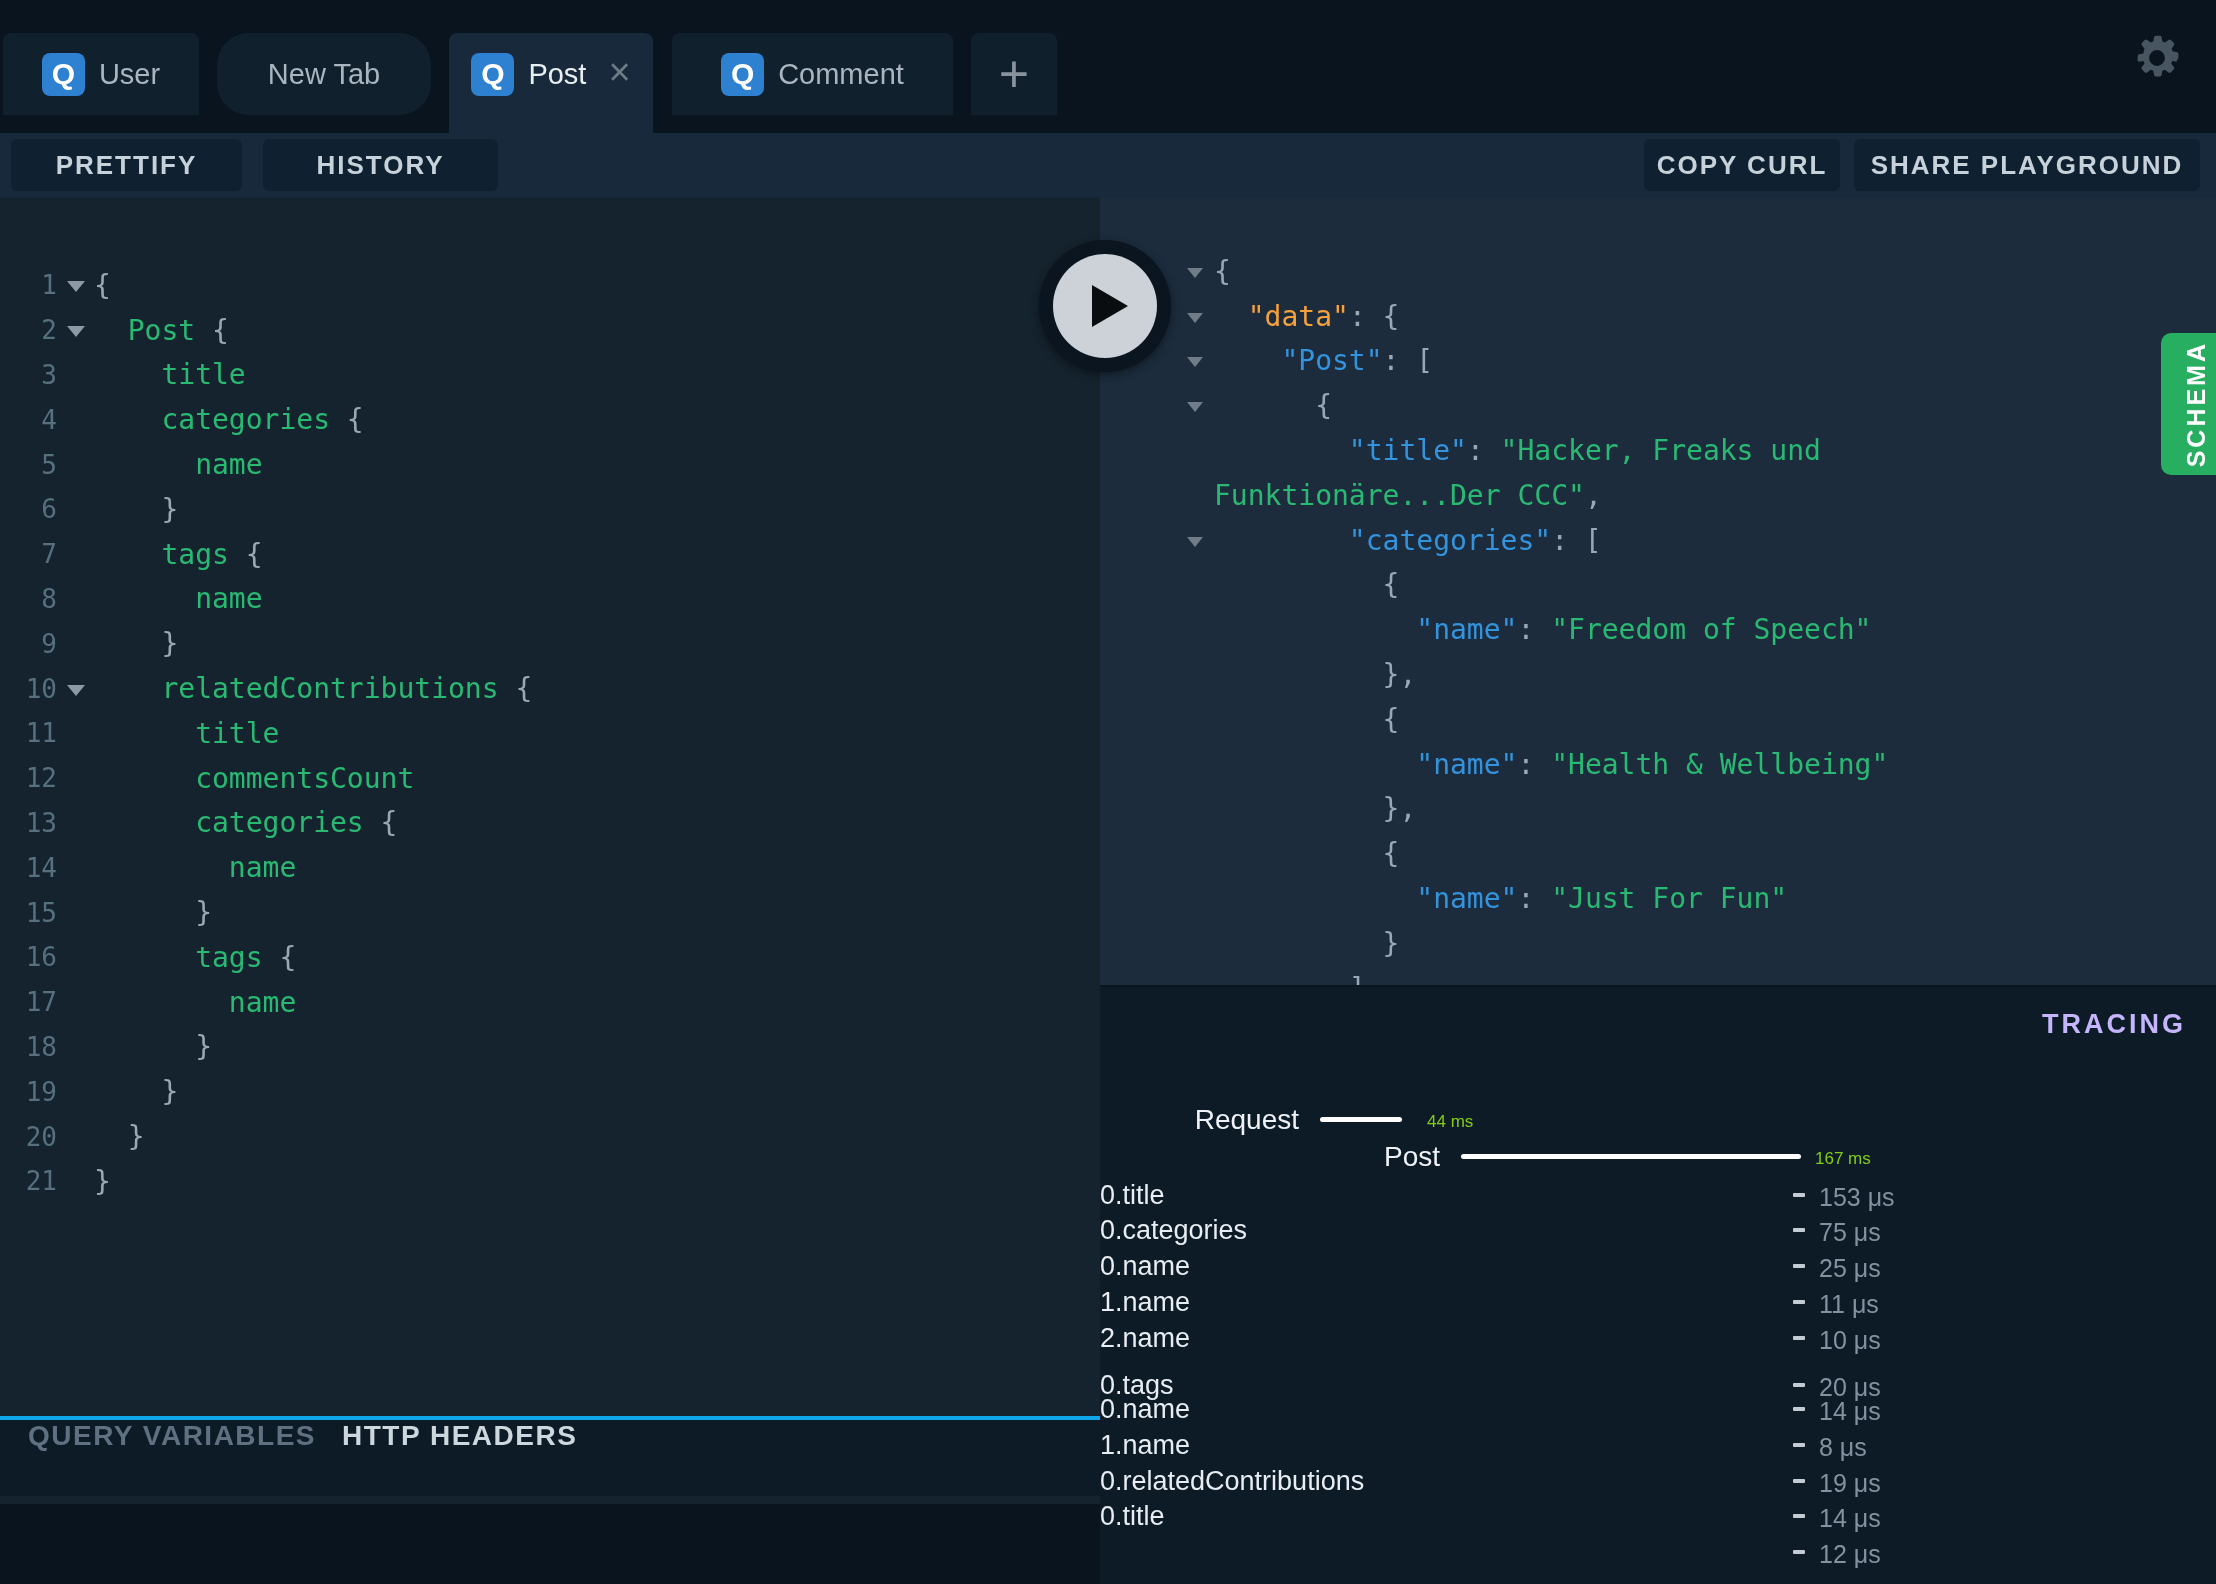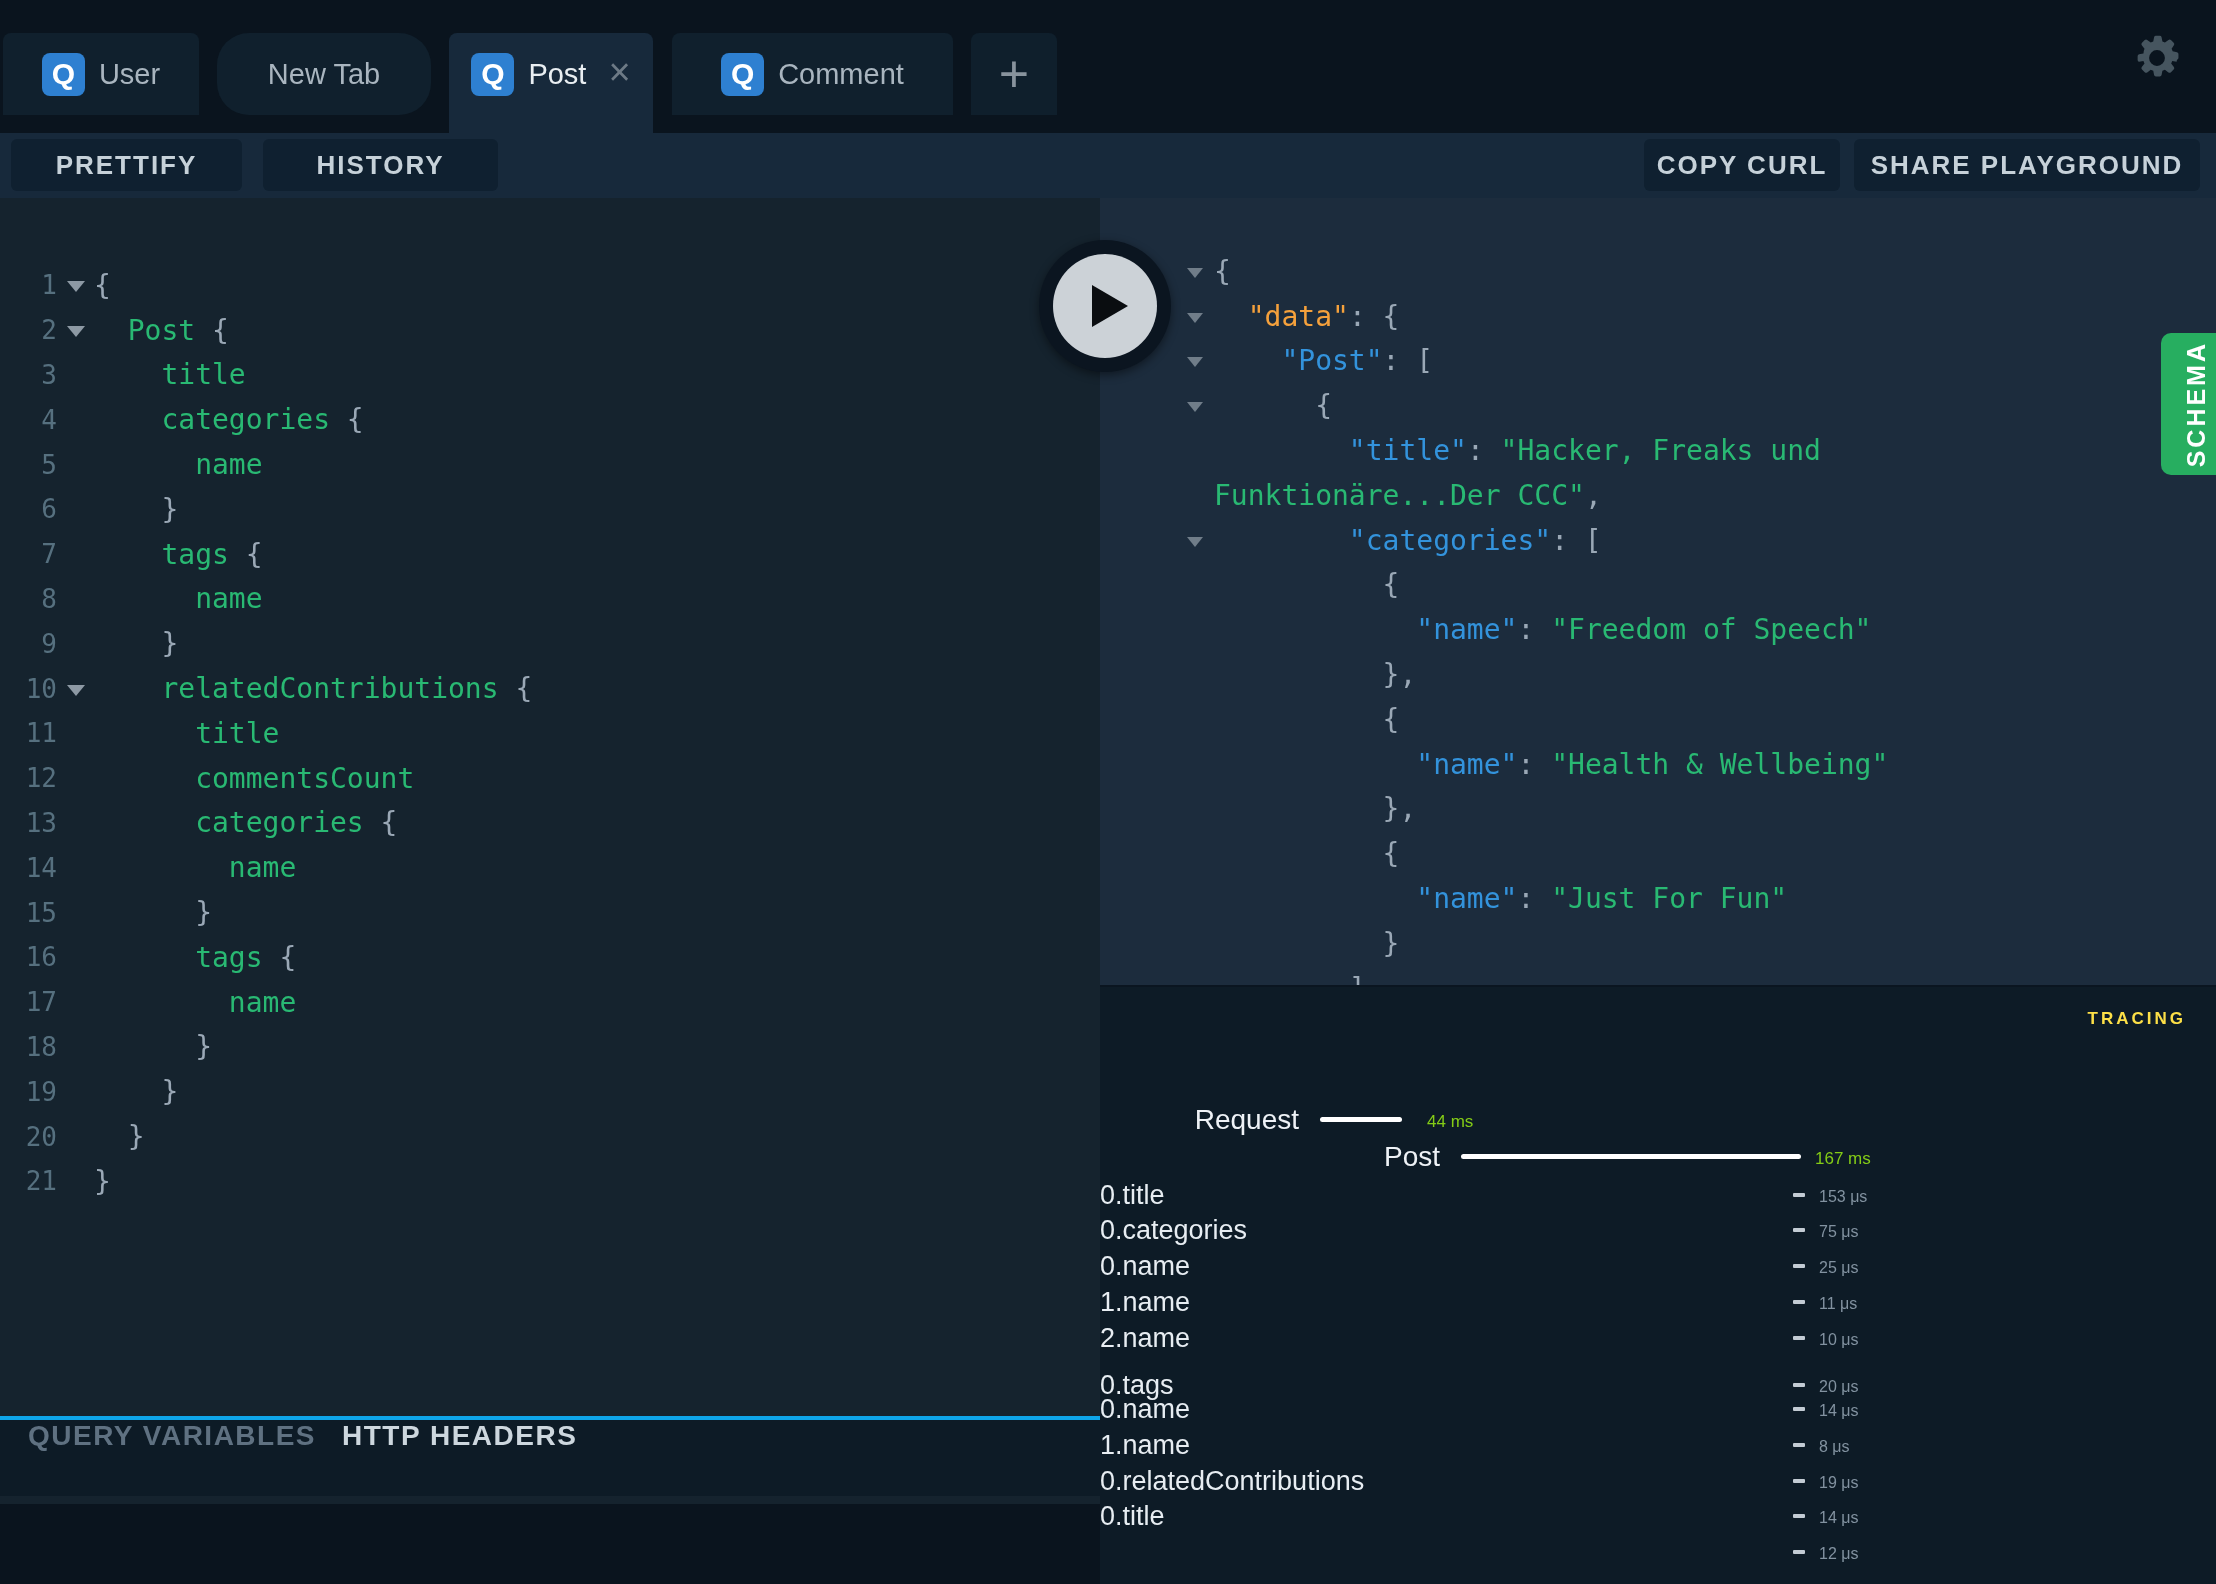--- a/index.html
+++ b/index.html
@@ -64,29 +64,29 @@
 
   
   .schema{position:absolute;left:2161px;top:333px;width:70px;height:142px;background:#27ae60;
           border-radius:10px 0 0 10px;display:flex;align-items:center;justify-content:center;cursor:pointer;}
   .schema span{writing-mode:vertical-rl;transform:rotate(180deg);color:#fff;font-size:25px;
                font-weight:bold;letter-spacing:3px;}
 
   
   .tracing{position:absolute;left:1100px;top:985px;width:1116px;height:599px;background:#0d1b26;
            border-top:2px solid #0a1520;box-sizing:border-box;overflow:hidden;}
-  .trtitle{position:absolute;right:30px;top:22px;color:#fde047;font-size:17px;font-weight:bold;
+  .trtitle{position:absolute;right:30px;top:22px;color:#c4b5fd;font-size:27px;font-weight:bold;
            letter-spacing:3px;}
   .spanrow,.resrow{position:absolute;left:0;width:100%;height:30px;line-height:30px;}
   .spanlabel{position:absolute;top:0;text-align:right;color:#eef2f6;font-size:28px;}
   .spanbar{position:absolute;top:12px;height:5px;border-radius:2.5px;background:#ffffff;}
   .spanval{position:absolute;top:2px;color:#84cc16;font-size:17px;}
   .reslabel{position:absolute;left:0;top:0;width:676px;text-align:left;color:#e7edf2;font-size:27px;}
   .resdash{position:absolute;left:693px;top:13px;width:12px;height:4px;border-radius:1px;background:#c3ccd4;}
-  .resval{position:absolute;left:719px;top:2px;color:#8292a0;font-size:16px;}
+  .resval{position:absolute;left:719px;top:2px;color:#8292a0;font-size:25px;}
 
   
   .bottombar{position:absolute;left:0;top:1416px;width:1100px;height:80px;background:#0d1b26;
              border-top:4px solid #0ea5e9;box-sizing:border-box;display:flex;align-items:flex-start;}
   .qvlabel{margin-left:28px;color:#5f7181;font-size:28px;font-weight:600;letter-spacing:1.5px;cursor:pointer;}
   .hhlabel{margin-left:26px;color:#cdd7de;font-size:28px;font-weight:600;letter-spacing:1.5px;cursor:pointer;}
 </style>
 </head>
 <body>
 

